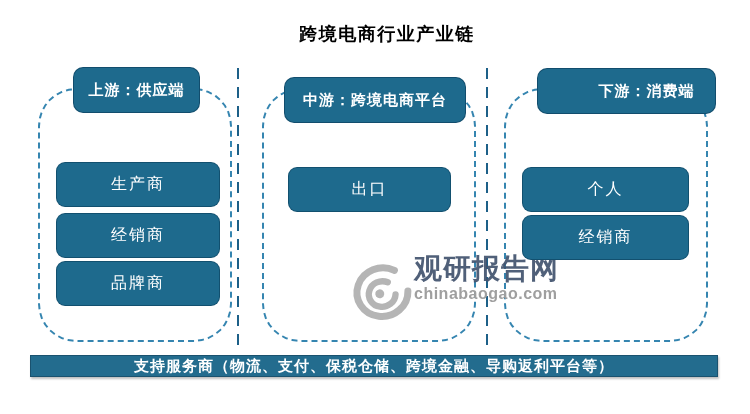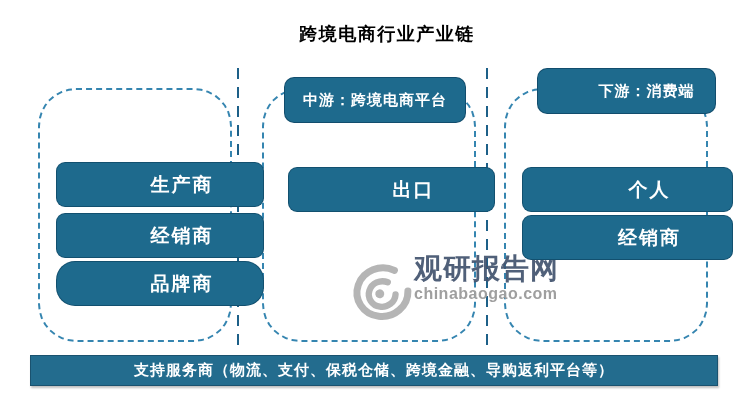--- a/index.html
+++ b/index.html
@@ -32,25 +32,25 @@
     position:absolute;height:44px;background:#1e6a8d;border:1px solid rgba(10,58,88,.6);
     border-radius:10px;color:#ffffff;font-weight:bold;font-size:15px;
     display:flex;align-items:center;justify-content:center;letter-spacing:1px;
   }
   .header-1{left:73px;top:67px;width:125px;z-index:4;}
   .header-2{left:284px;top:77px;width:180px;z-index:4;}
   .header-3{left:537px;top:68px;width:137px;z-index:7;padding-left:40px;}
   
   .node{
     position:absolute;background:#1e6a8d;border:1px solid rgba(10,58,88,.55);
-    border-radius:9px;color:#ffffff;font-weight:bold;font-size:19px;
-    display:flex;align-items:center;justify-content:center;letter-spacing:2px;padding-left:44px;
+    border-radius:9px;color:#ffffff;font-weight:normal;font-size:16px;
+    display:flex;align-items:center;justify-content:center;letter-spacing:2px;
   }
   .c1{left:56px;width:162px;height:43px;z-index:3;}
-  .c1.n1{top:162px;} .c1.n2{top:213px;} .c1.n3{top:261px;border-radius:19px;}
+  .c1.n1{top:162px;} .c1.n2{top:213px;} .c1.n3{top:261px;}
   .c2{left:288px;width:161px;z-index:3;}
   .c2.n1{top:167px;height:43px;} .c2.n2{top:243px;height:45px;}
   .c3{left:522px;width:165px;height:43px;z-index:6;}
   .c3.n1{top:167px;} .c3.n2{top:215px;} .c3.n3{top:262px;}
   
   .watermark{
     position:absolute;left:350px;top:254px;display:flex;align-items:flex-start;
     z-index:5;pointer-events:none;
   }
   .wm-logo{width:64px;height:60px;margin-top:8px;transform:rotate(-12deg);opacity:.85;}
@@ -58,38 +58,39 @@
   .wm-name{
     font-size:28px;font-weight:bold;color:#42536e;letter-spacing:1px;
     line-height:30px;opacity:.92;font-family:"Liberation Sans","DejaVu Sans",sans-serif;
   }
   .wm-url{
     font-size:16px;font-weight:bold;color:#9f9f9f;letter-spacing:.5px;
     line-height:18px;margin-top:1px;font-family:"Liberation Sans","DejaVu Sans",sans-serif;
   }
   
   .footer-bar{
-    position:absolute;left:30px;top:355px;width:688px;height:31px;
+    position:absolute;left:30px;top:355px;width:688px;height:22px;
     background:#236c8e;border:1px solid #1a526f;box-sizing:border-box;
     box-shadow:1px 2px 2px rgba(0,0,0,.25);
     color:#ffffff;font-weight:bold;font-size:15px;letter-spacing:1px;
     display:flex;align-items:center;justify-content:center;z-index:8;text-align:center;
   }
 </style>
 </head>
 <body>
 
 <div class="page">
 
   <h1 class="title">跨境电商行业产业链</h1>
 
   <div class="divider divider-1"></div>
   <div class="divider divider-2"></div>
 
   <div class="col-border border-1"></div>
+  <div class="header-box header-1">上游：供应端</div>
   <div class="node c1 n1">生产商</div>
   <div class="node c1 n2">经销商</div>
   <div class="node c1 n3">品牌商</div>
 
   <div class="col-border border-2"></div>
   <div class="header-box header-2">中游：跨境电商平台</div>
   <div class="node c2 n1">出口</div>
 
   <div class="col-border border-3"></div>
   <div class="header-box header-3">下游：消费端</div>

